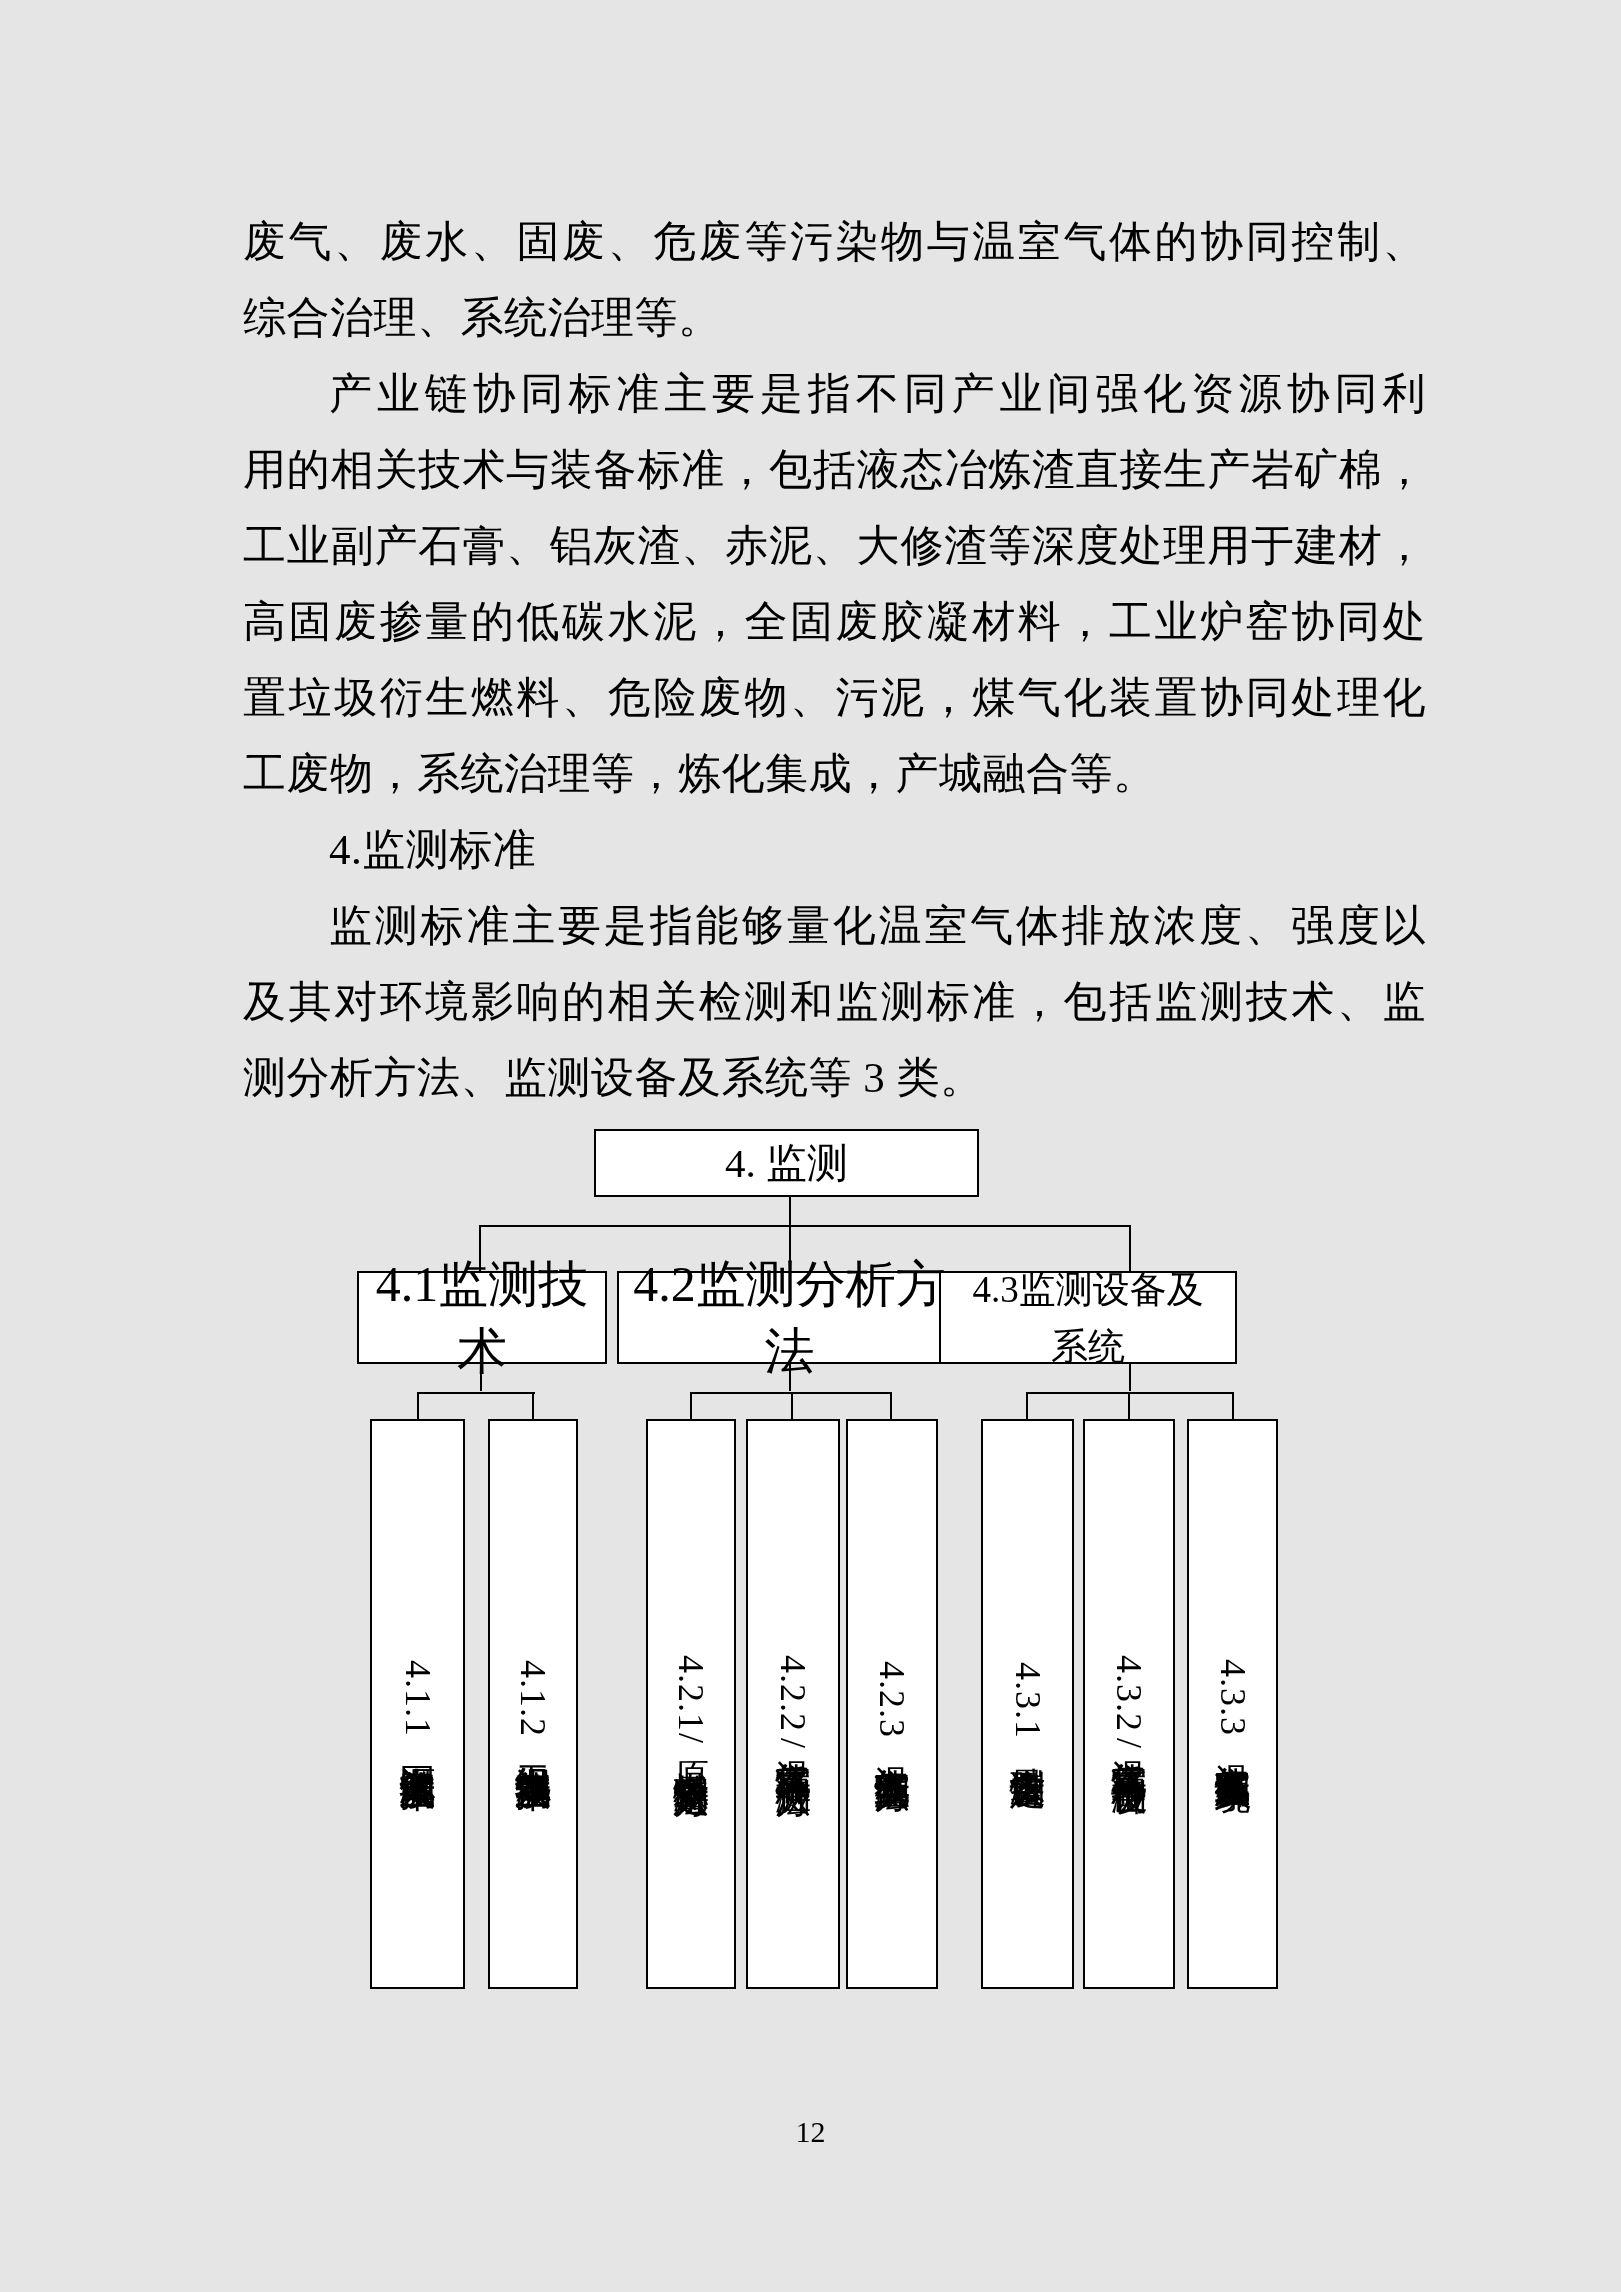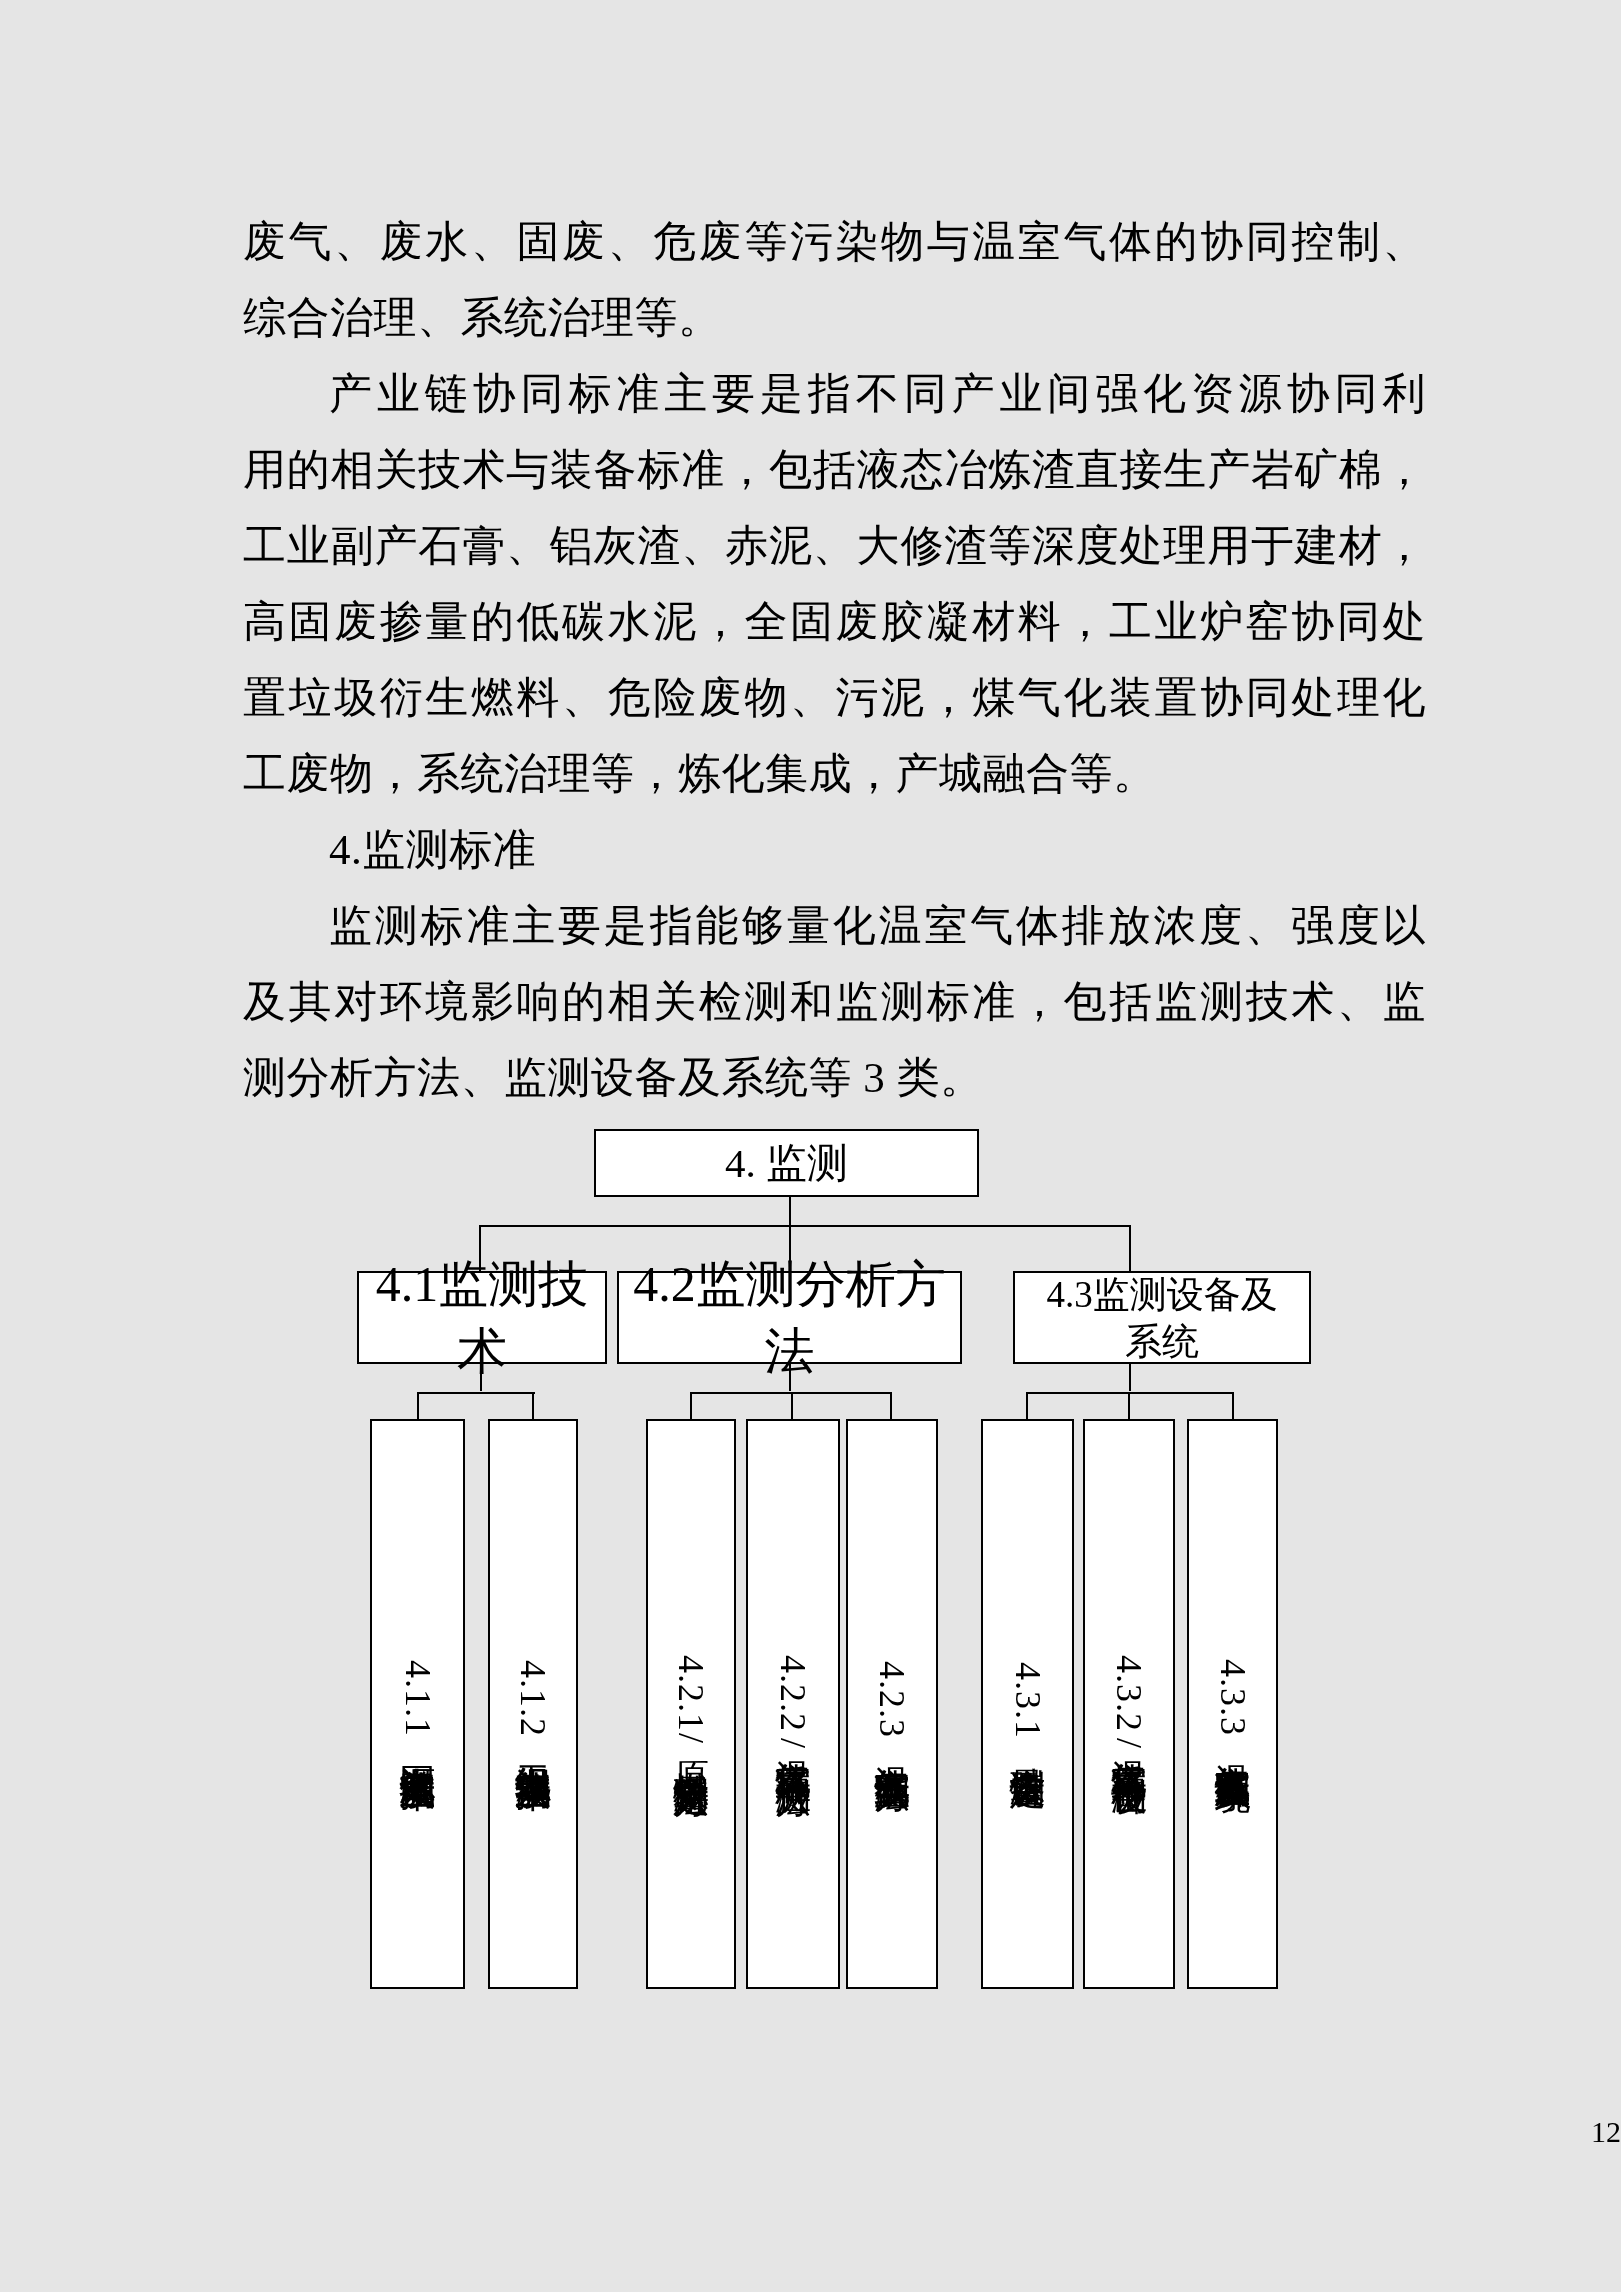--- a/index.html
+++ b/index.html
@@ -37,21 +37,21 @@
     border:2.9px solid #000;
     background:#fff;
     display:flex;align-items:center;justify-content:center;
     font-size:50px;
     text-align:center;
     box-sizing:border-box;
   }
   .root{left:594px;top:1129px;width:385px;height:68px;font-size:41px;}
   .b1{left:357px;top:1271px;width:250px;height:93px;}
   .b2{left:617px;top:1271px;width:345px;height:93px;}
-  .b3{left:1013px;top:1271px;width:298px;height:93px;white-space:pre-line;line-height:47px;font-size:37px;}
+  .b3{left:939px;top:1271px;width:298px;height:93px;white-space:pre-line;line-height:57px;font-size:37px;}
   .child{
     position:absolute;
     top:1419px;height:570px;
     border:2px solid #000;background:#fff;
     display:flex;align-items:center;justify-content:center;
     box-sizing:border-box;
   }
   .vt{
     writing-mode:vertical-rl;
     text-orientation:mixed;
@@ -60,21 +60,21 @@
     line-height:1;
   }
   .cline{position:absolute;background:#000;}
   
   .caption{
     position:absolute;left:0;top:2021px;width:1621px;
     text-align:center;font-size:43px;letter-spacing:2px;
   }
   .pagenum{
     position:absolute;left:0;top:2115px;width:1621px;
-    text-align:right;font-size:30px;
+    text-align:center;font-size:30px;
   }
 </style>
 </head>
 <body>
 
 <div class="page">
 
   <div class="textblock">
     <div class="ln full">废气、废水、固废、危废等污染物与温室气体的协同控制、</div>
     <div class="ln">综合治理、系统治理等。</div>

